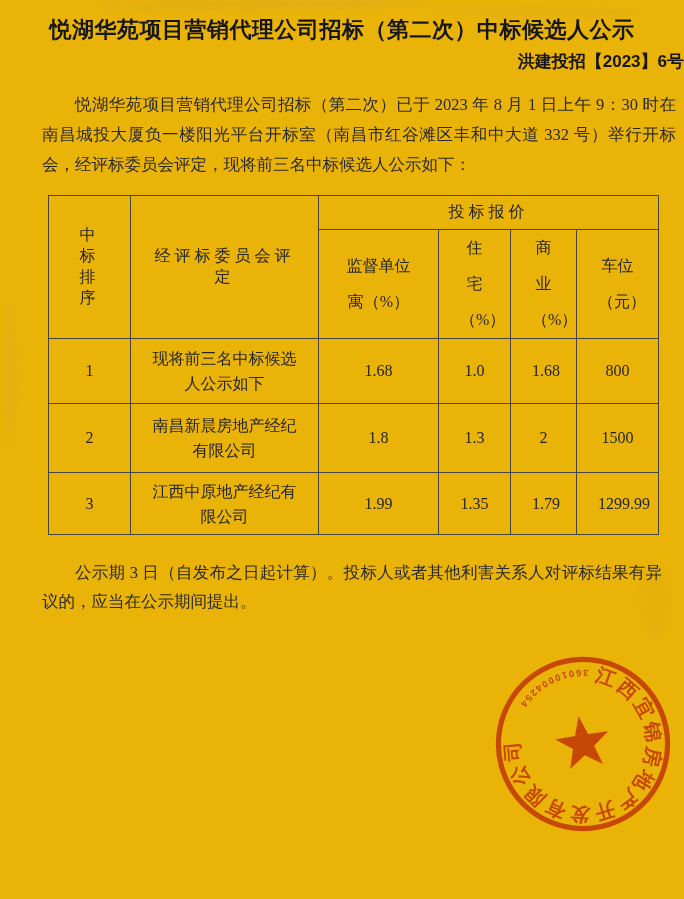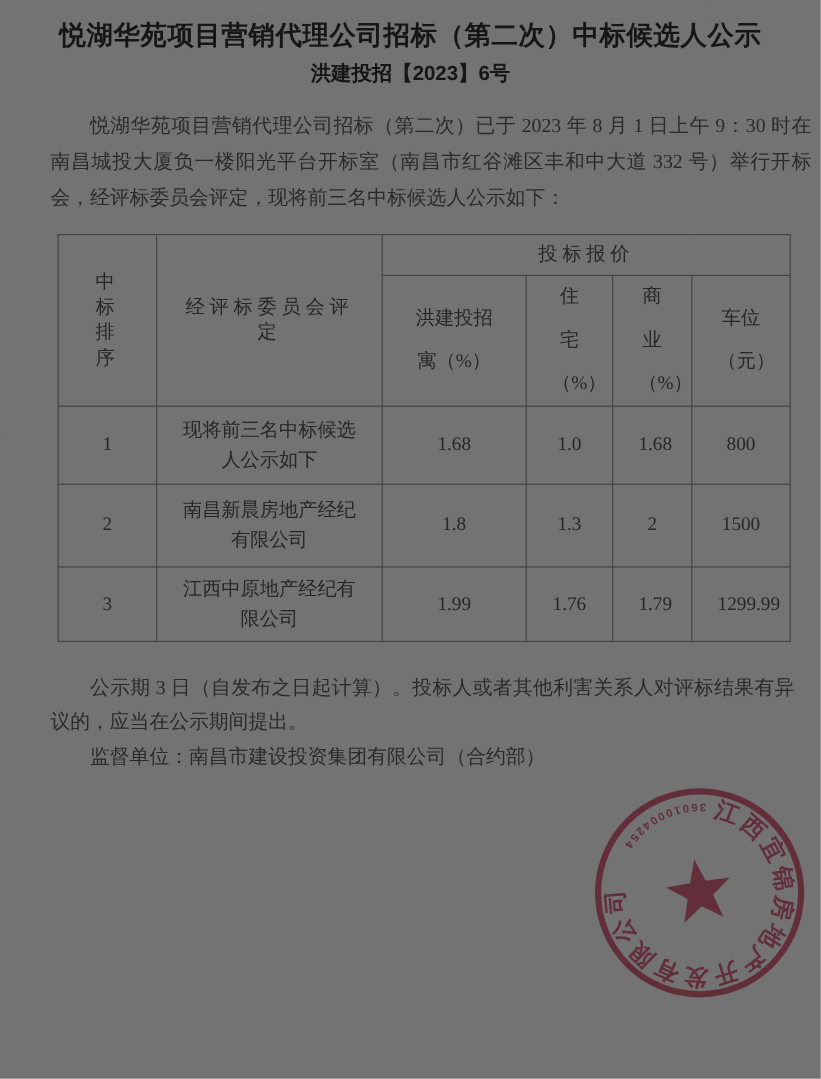--- a/index.html
+++ b/index.html
@@ -1,38 +1,38 @@
 <!DOCTYPE html>
 <html><head>
 <meta charset="utf-8">
 <style>
   html,body{margin:0;padding:0;}
   .page{
     position:relative;
     width:684px;height:899px;
-    background:#737373;
+    background:#eab308;
     overflow:hidden;
     font-family:"Liberation Serif",serif;
     color:#242424;
   }
   
   .smudge{position:absolute;background:rgba(130,130,130,.13);filter:blur(3px);border-radius:50%;}
   .smudge.s1{left:100px;top:1px;width:330px;height:7px;transform:rotate(-.6deg);}
   .smudge.s2{left:430px;top:8px;width:210px;height:6px;transform:rotate(1deg);opacity:.8;}
   .smudge.s3{left:2px;top:300px;width:14px;height:150px;opacity:.35;}
   .smudge.s4{left:640px;top:560px;width:30px;height:80px;opacity:.25;}
 
   .title{
     margin:0;padding-top:15px;
     text-align:center;
     font-family:"Liberation Sans",sans-serif;
     font-weight:bold;font-size:22px;letter-spacing:.5px;color:#161616;
   }
   .docnum{
-    margin-top:5px;text-align:center;
+    margin-top:5px;text-align:right;
     font-family:"Liberation Sans",sans-serif;
     font-weight:bold;font-size:17px;color:#161616;
   }
   .intro{
     margin:17px 8px 0 42px;
     font-size:16.5px;line-height:30px;
     text-indent:2em;text-align:justify;color:#2a2a2a;
   }
   table.bid{
     margin:15px 0 0 48px;
@@ -97,21 +97,21 @@
         <col style="width:82px">
     </colgroup>
     <tbody>
       <tr class="group-row">
         <th class="merged" rowspan="2">中标排序</th>
         <th class="merged" rowspan="2">经评标委员会评定</th>
         <th colspan="4">投标报价</th>
       </tr>
       <tr class="unit-row">
         <th>
-          <span class="hl">洪建投招</span>
+          <span class="hl">监督单位</span>
           <span class="hl">寓（%）</span>
         </th>
         <th>
           <span class="hl">住宅</span>
           <span class="hl">（%）</span>
         </th>
         <th>
           <span class="hl">商业</span>
           <span class="hl">（%）</span>
         </th>
@@ -133,30 +133,29 @@
         <td class="cand">南昌新晨房地产经纪有限公司</td>
         <td class="val">1.8</td>
         <td class="val">1.3</td>
         <td class="val">2</td>
         <td class="val">1500</td>
       </tr>
       <tr class="r3">
         <td class="rank">3</td>
         <td class="cand">江西中原地产经纪有限公司</td>
         <td class="val">1.99</td>
-        <td class="val">1.76</td>
+        <td class="val">1.35</td>
         <td class="val">1.79</td>
         <td class="val">1299.99</td>
       </tr>
     </tbody>
   </table>
 
   <div class="foot">
     <p>公示期 3 日（自发布之日起计算）。投标人或者其他利害关系人对评标结果有异议的，应当在公示期间提出。</p>
-    <p>监督单位：南昌市建设投资集团有限公司（合约部）</p>
   </div>
 
 
   <svg class="seal" viewBox="0 0 200 200" aria-hidden="true">
     <defs>
       <path id="seal-top-arc" d="M 100 168 A 68 68 0 1 1 100 32 A 68 68 0 1 1 100 168" fill="none"></path>
       <path id="seal-bottom-arc" d="M 21 100 A 79 79 0 0 0 179 100" fill="none"></path>
     </defs>
     <g transform="rotate(135 100 100)">
       <circle cx="100" cy="100" r="90" fill="none" stroke-width="5.5" stroke="#d34b6b"></circle>

